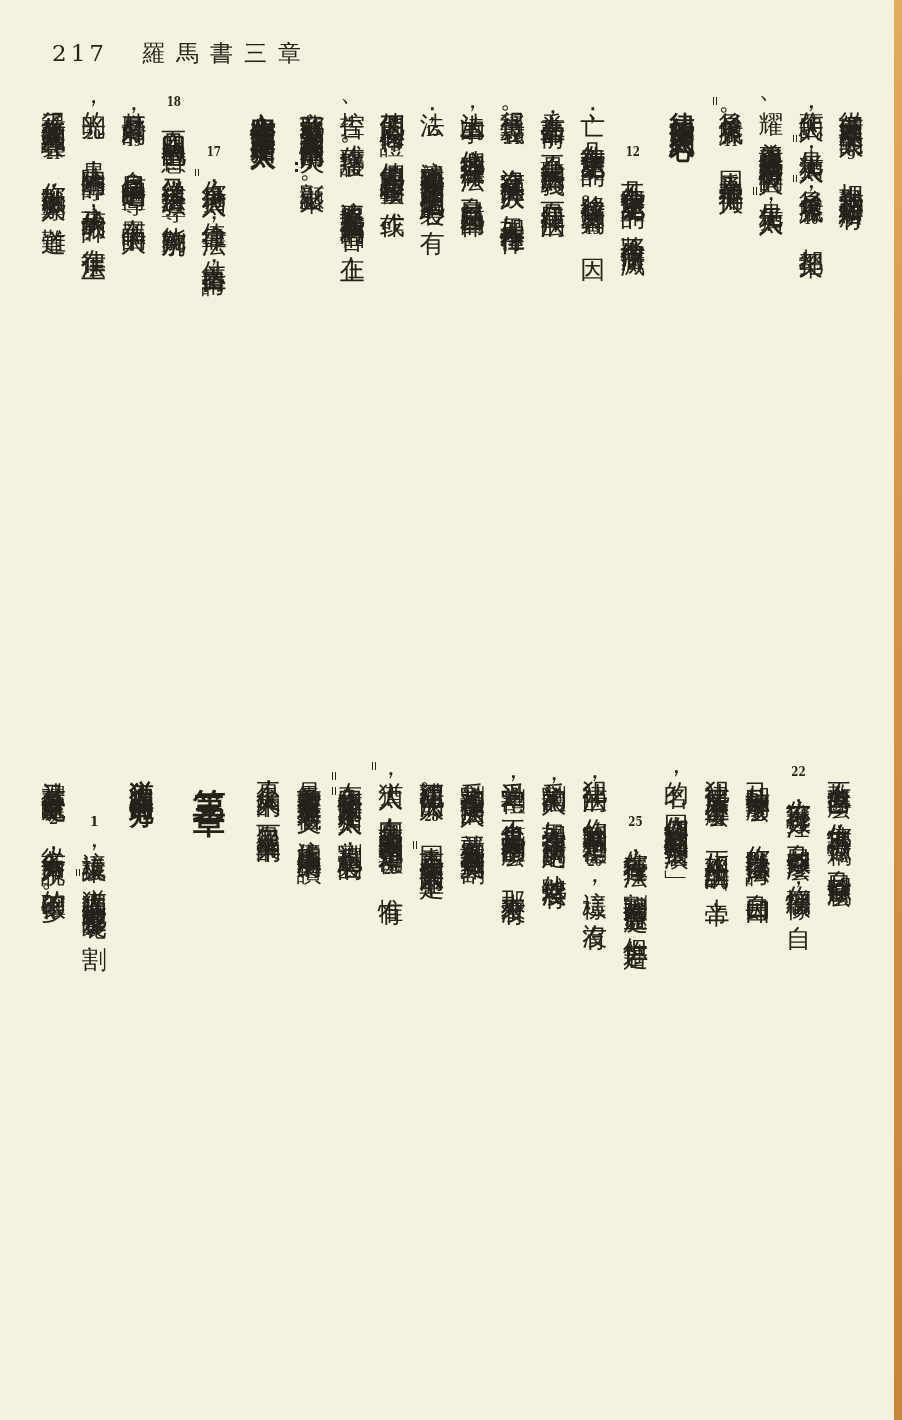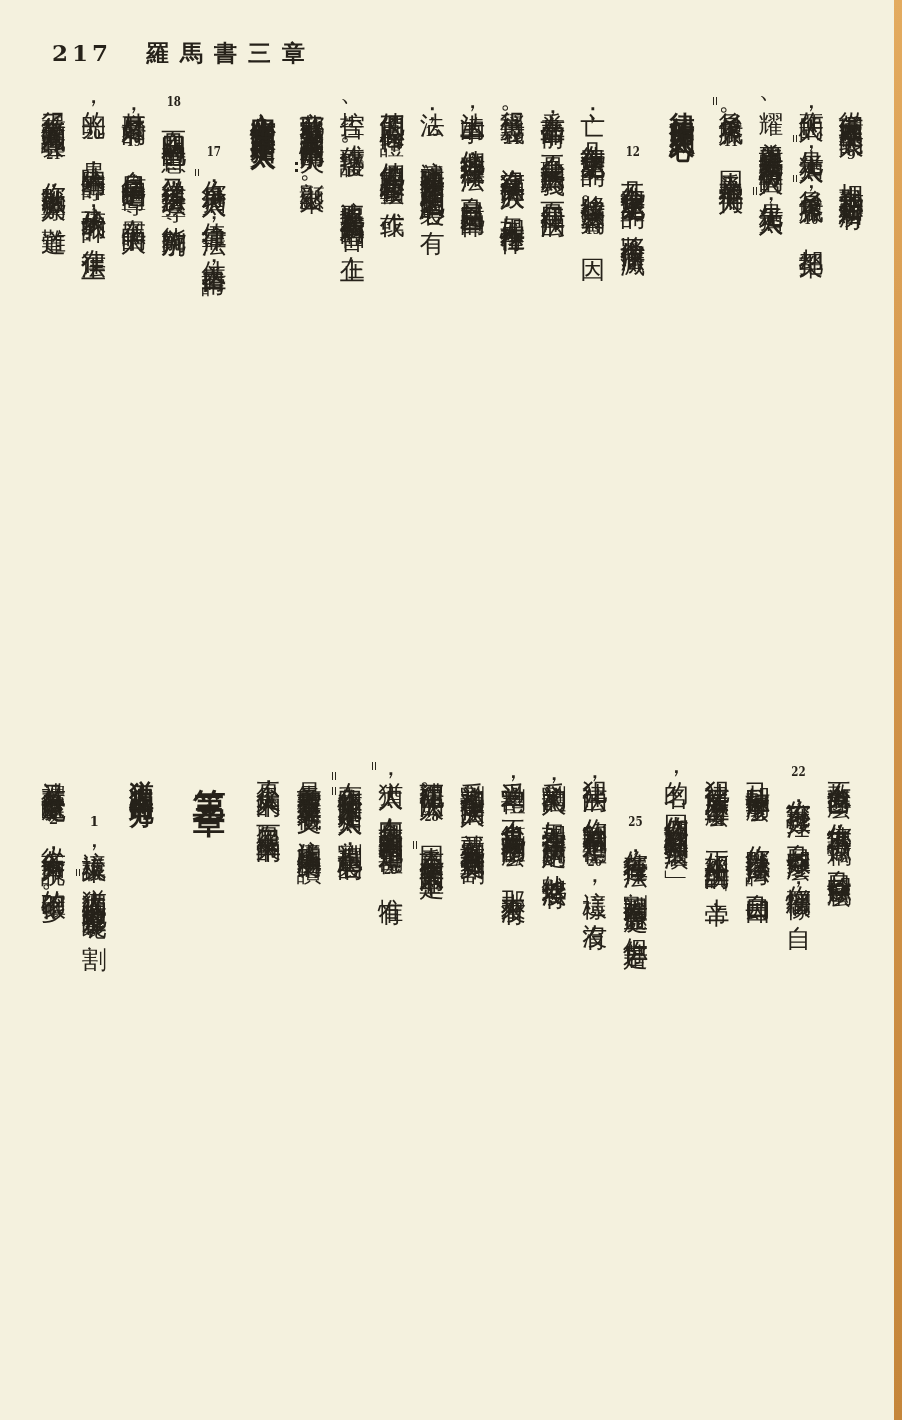--- a/index.html
+++ b/index.html
@@ -11,21 +11,21 @@
     color:#26221a;
     overflow:hidden;
   }
   .edge-strip {
     position:absolute; top:0; right:0;
     width:8px; height:100%;
     background:linear-gradient(180deg,#e3ab5f 0%, #d2944a 40%, #c5863a 100%);
   }
   .runhead {
     position:absolute; top:38px; left:52px;
-    font-size:23px; font-weight:700;
+    font-size:23px; font-weight:400;
     white-space:nowrap;
   }
   .runhead .pgnum { letter-spacing:4px; margin-right:34px; }
   .runhead .booktitle { letter-spacing:11px; }
 
   .section {
     position:absolute; left:36px;
     display:flex; flex-direction:row-reverse;
     justify-content:space-between;
     overflow:visible;

